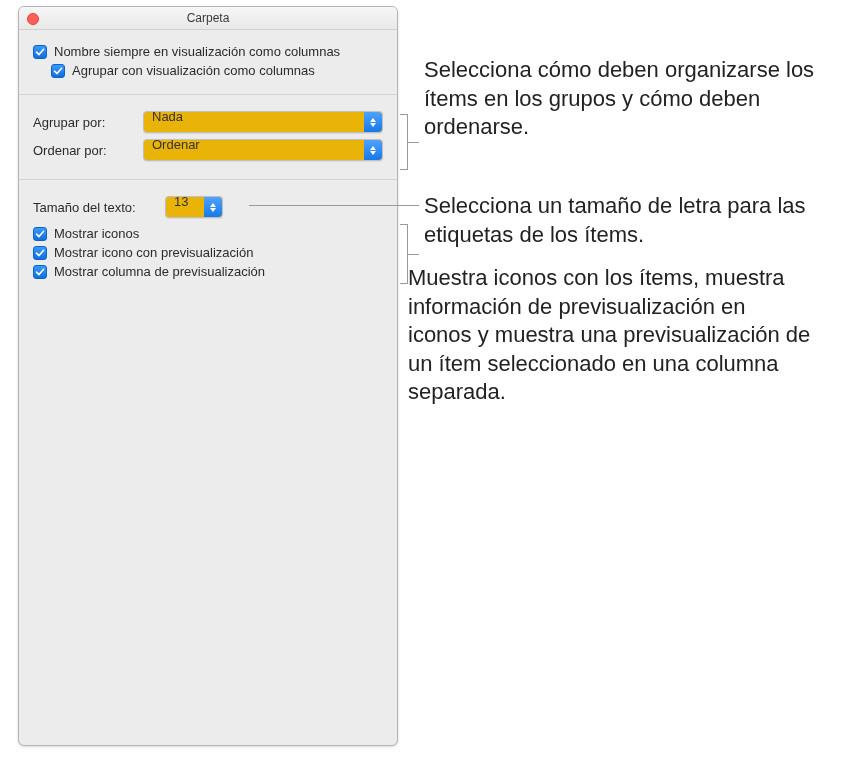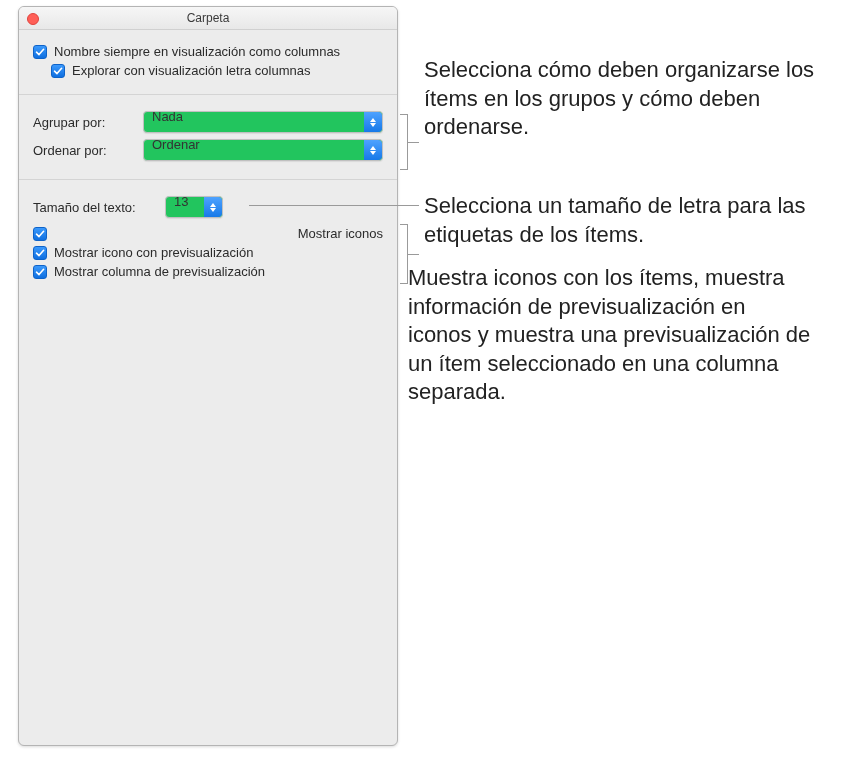--- a/index.html
+++ b/index.html
@@ -73,21 +73,21 @@
   .form-label {
     width: 110px;
     text-align: left;
     font-size: 13px;
     color: #2b2b2b;
     padding-right: 16px;
   }
   .select {
     flex: 1;
     height: 22px;
-    background: #22c55e;
+    background: #eab308;
     border: 1px solid #c0c0c0;
     border-radius: 4px;
     display: flex;
     align-items: center;
     padding: 0 0 12px 8px;
     font-size: 13px;
     position: relative;
     box-shadow: 0 0.5px 1px rgba(0,0,0,0.08);
   }
   .select .arrows {
@@ -150,21 +150,21 @@
           </svg>
       </div>
       <span>Nombre siempre en visualización como columnas</span>
     </div>
     <div class="check-row indent">
       <div class="checkbox">
         <svg viewBox="0 0 10 10">
             <path d="M1.5 5.2 L4 7.6 L8.6 2.3" stroke="#fff" stroke-width="1.6" fill="none" stroke-linecap="round" stroke-linejoin="round"></path>
           </svg>
       </div>
-      <span>Explorar con visualización letra columnas</span>
+      <span>Agrupar con visualización como columnas</span>
     </div>
   </div>
 
   <div class="section">
     <div class="form-row">
       <div class="form-label">Agrupar por:</div>
       <div class="select">
         <span>Nada</span>
         <div class="arrows">
           <div class="arr-up"></div>
@@ -189,21 +189,21 @@
       <div class="form-label wide">Tamaño del texto:</div>
       <div class="select small">
         <span>13</span>
         <div class="arrows">
           <div class="arr-up"></div>
             <div class="arr-down"></div>
         </div>
       </div>
     </div>
 
-    <div class="check-row" style="margin-top:8px;justify-content:space-between;">
+    <div class="check-row" style="margin-top:8px;">
       <div class="checkbox">
         <svg viewBox="0 0 10 10">
             <path d="M1.5 5.2 L4 7.6 L8.6 2.3" stroke="#fff" stroke-width="1.6" fill="none" stroke-linecap="round" stroke-linejoin="round"></path>
           </svg>
       </div>
       <span>Mostrar iconos</span>
     </div>
     <div class="check-row">
       <div class="checkbox">
         <svg viewBox="0 0 10 10">

